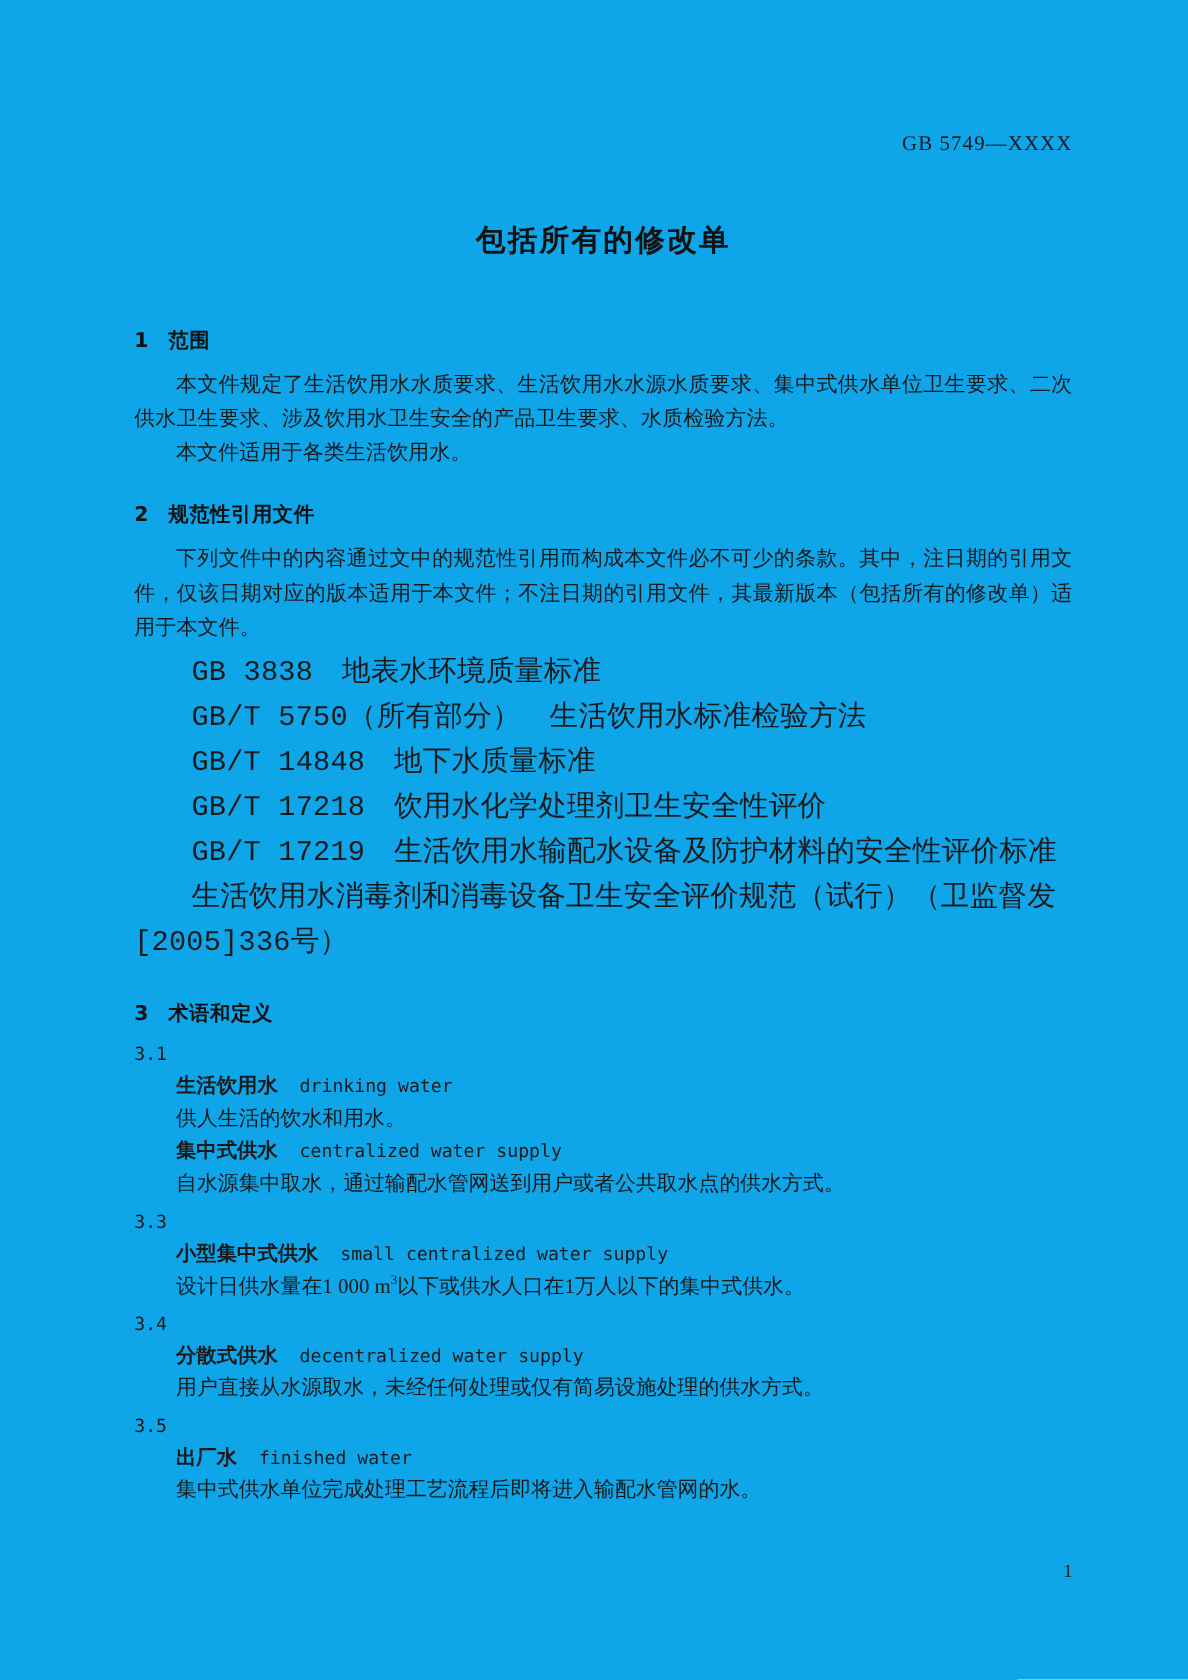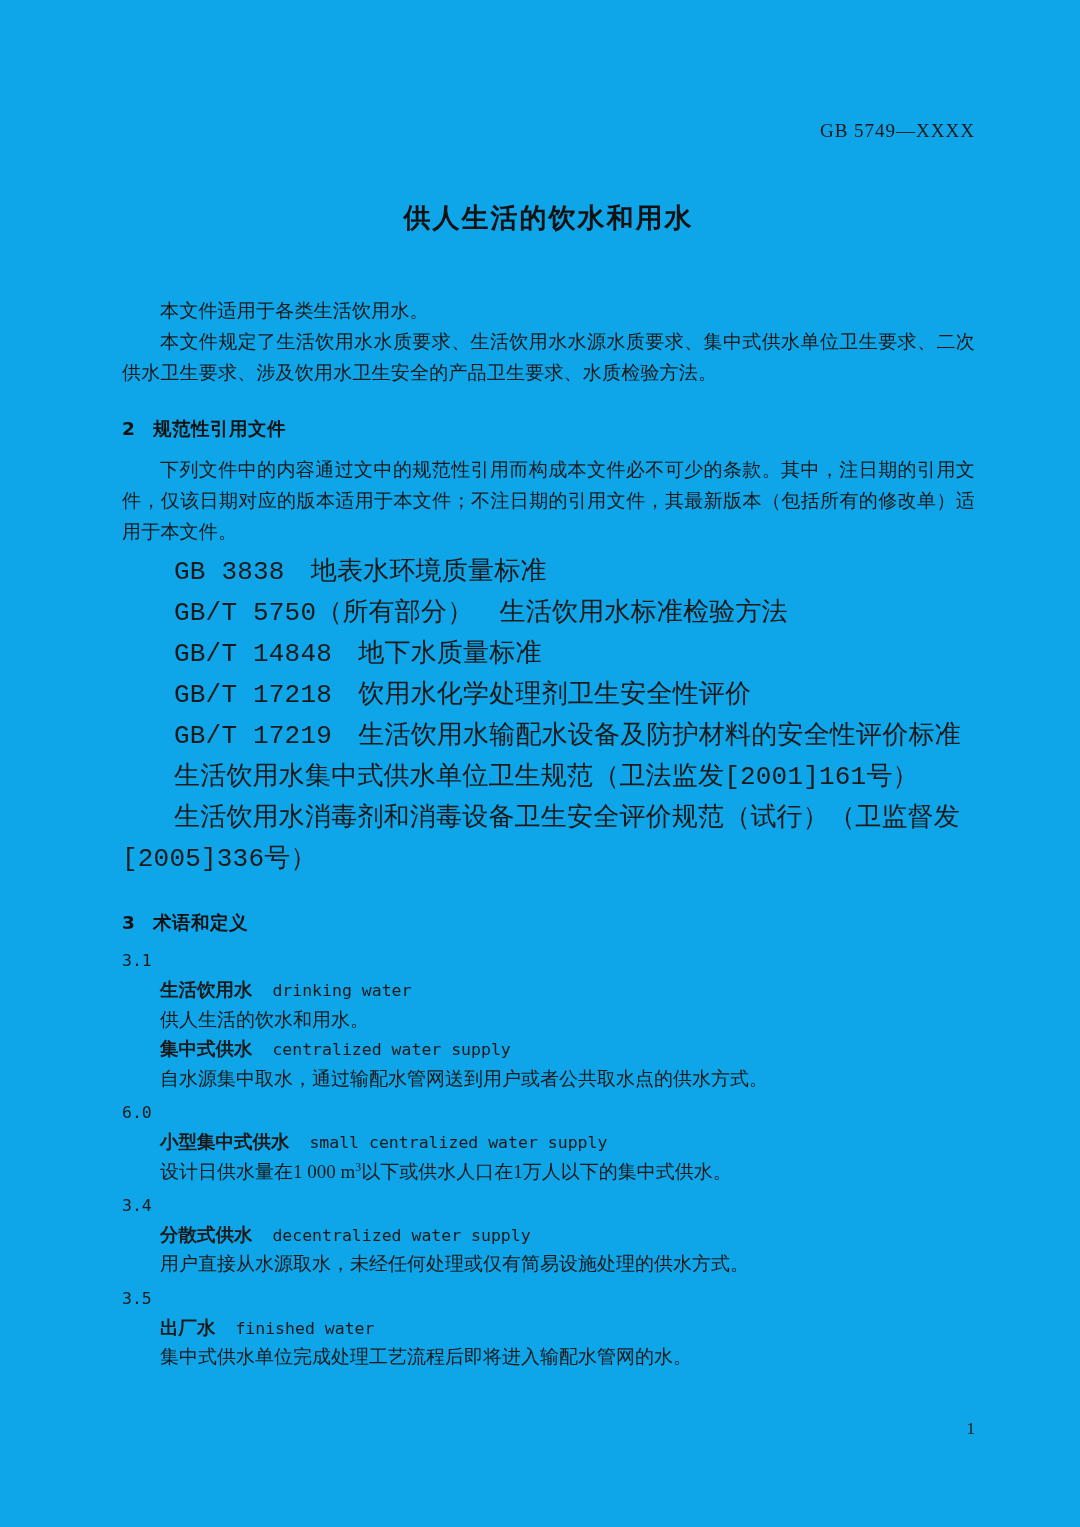--- a/index.html
+++ b/index.html
@@ -114,39 +114,41 @@
     margin-bottom: 24px;
   }
 </style>
 </head>
 <body>
 
 <div class="page">
 
   <div class="header-code">GB 5749—XXXX</div>
 
-  <h1 class="doc-title">供人生活的饮水和用水</h1>
+  <h1 class="doc-title">包括所有的修改单</h1>
 
   <div class="section">
+    <div class="clause-heading">
+      <span class="num">1</span><span>范围</span>
+    </div>
+    <p class="para">本文件规定了生活饮用水水质要求、生活饮用水水源水质要求、集中式供水单位卫生要求、二次供水卫生要求、涉及饮用水卫生安全的产品卫生要求、水质检验方法。</p>
     <p class="para">本文件适用于各类生活饮用水。</p>
-    <p class="para">本文件规定了生活饮用水水质要求、生活饮用水水源水质要求、集中式供水单位卫生要求、二次供水卫生要求、涉及饮用水卫生安全的产品卫生要求、水质检验方法。</p>
   </div>
 
   <div class="section" style="margin-top:28px;">
     <div class="clause-heading">
       <span class="num">2</span><span>规范性引用文件</span>
     </div>
     <p class="para">下列文件中的内容通过文中的规范性引用而构成本文件必不可少的条款。其中，注日期的引用文件，仅该日期对应的版本适用于本文件；不注日期的引用文件，其最新版本（包括所有的修改单）适用于本文件。</p>
     <ul class="ref-list">
       <li>GB 3838　地表水环境质量标准</li>
       <li>GB/T 5750（所有部分）　生活饮用水标准检验方法</li>
       <li>GB/T 14848　地下水质量标准</li>
       <li>GB/T 17218　饮用水化学处理剂卫生安全性评价</li>
       <li>GB/T 17219　生活饮用水输配水设备及防护材料的安全性评价标准</li>
-      <li>生活饮用水集中式供水单位卫生规范（卫法监发[2001]161号）</li>
       <li>生活饮用水消毒剂和消毒设备卫生安全评价规范（试行）（卫监督发[2005]336号）</li>
     </ul>
   </div>
 
   <div class="section" style="margin-top:30px;">
     <div class="clause-heading">
       <span class="num">3</span><span>术语和定义</span>
     </div>
 
     <div>
@@ -158,21 +160,21 @@
     </div>
 
     <div>
       <p class="term-name">
         <b>集中式供水</b><span class="term-en">&nbsp;&nbsp;<span>centralized water supply</span></span>
       </p>
       <p class="term-def">自水源集中取水，通过输配水管网送到用户或者公共取水点的供水方式。</p>
     </div>
 
     <div>
-      <div class="term-num">6.0</div>
+      <div class="term-num">3.3</div>
       <p class="term-name">
         <b>小型集中式供水</b><span class="term-en">&nbsp;&nbsp;<span>small centralized water supply</span></span>
       </p>
       <p class="term-def"><span>设计日供水量在1 000 m</span><sup>3</sup><span>以下或供水人口在1万人以下的集中式供水。</span></p>
     </div>
 
     <div>
       <div class="term-num">3.4</div>
       <p class="term-name">
         <b>分散式供水</b><span class="term-en">&nbsp;&nbsp;<span>decentralized water supply</span></span>

